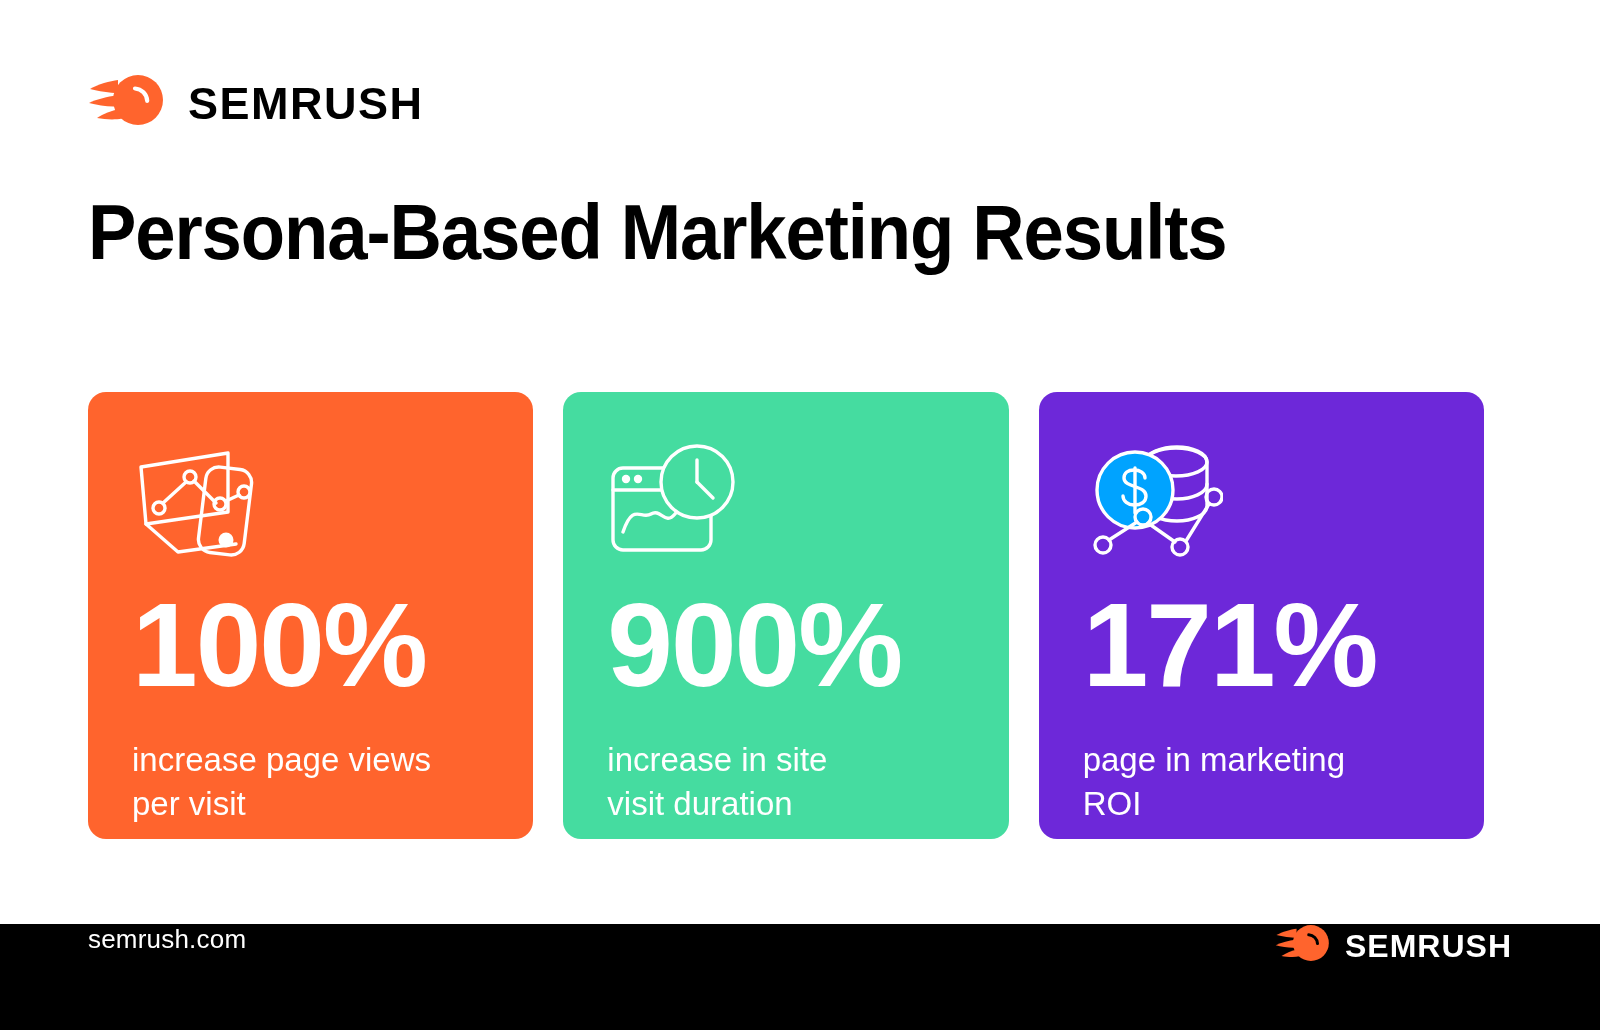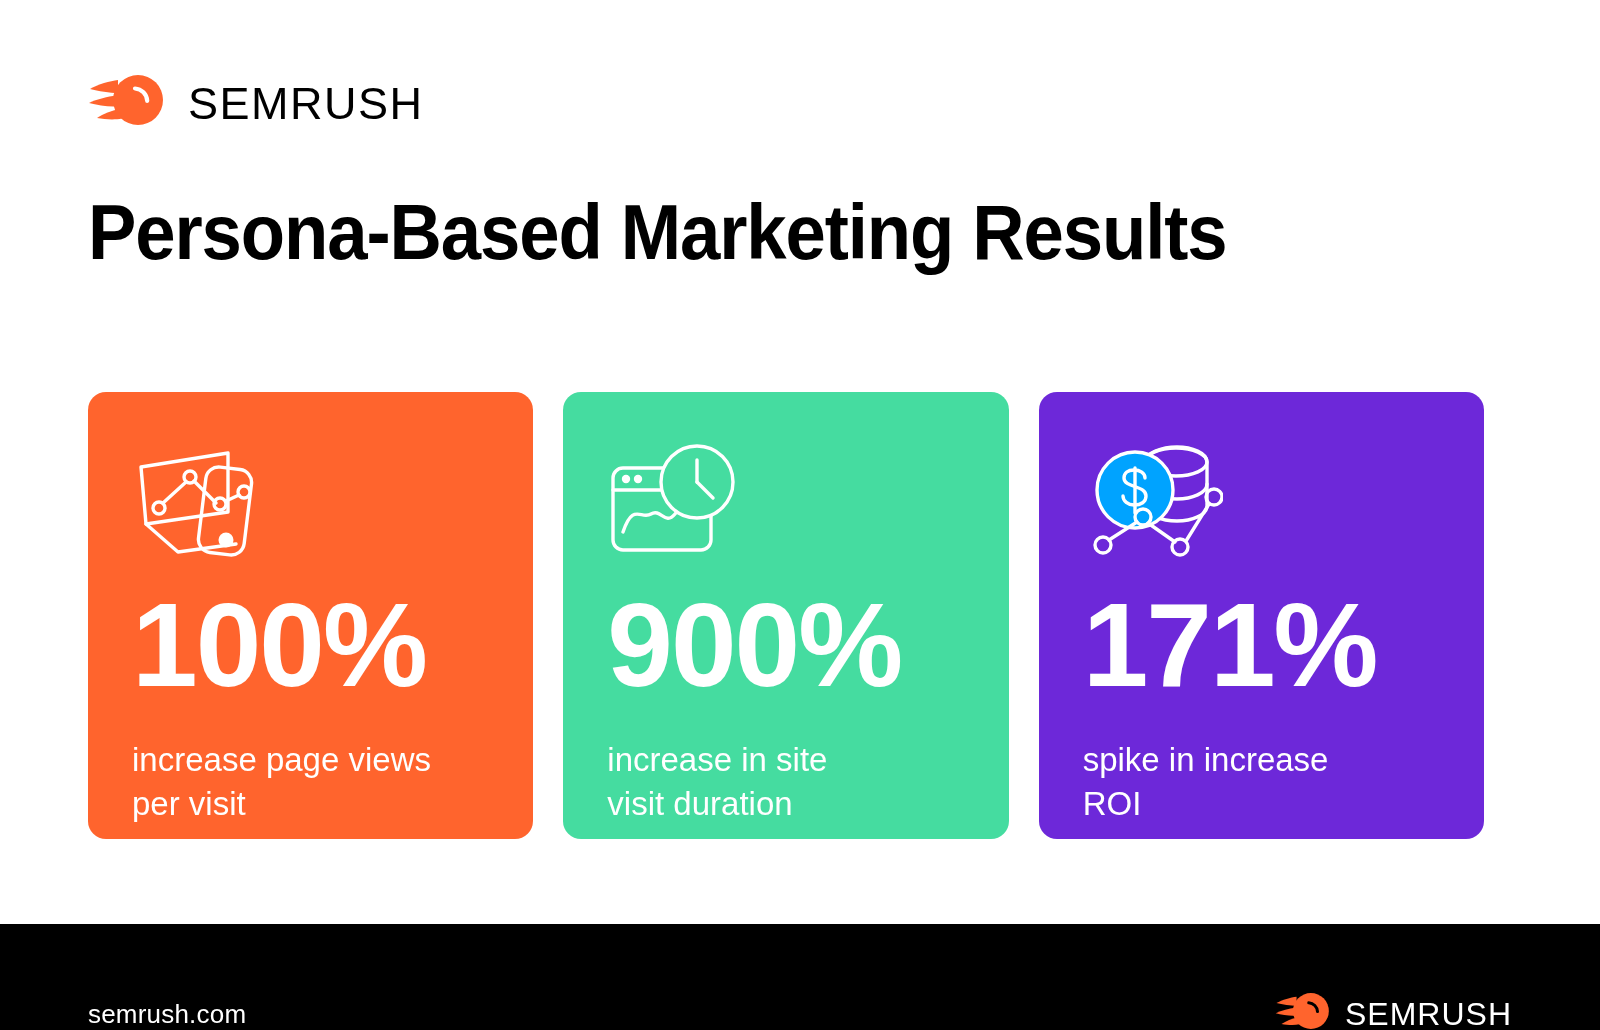--- a/index.html
+++ b/index.html
@@ -25,21 +25,21 @@
     position: absolute;
     left: 88px;
     top: 74px;
     display: flex;
     align-items: center;
     gap: 22px;
   }
   .comet-mark { display: block; }
   .brand-wordmark {
     font-family: "Liberation Sans", sans-serif;
-    font-weight: normal;
+    font-weight: bold;
     font-size: 45px;
     letter-spacing: 1.5px;
     color: #000000;
     line-height: 1;
     margin-top: 6px;
   }
 
   
   .page-title {
     position: absolute;
@@ -99,21 +99,21 @@
 
   
   .footer-bar {
     position: absolute;
     left: 0;
     bottom: 0;
     width: 1600px;
     height: 106px;
     background: #000000;
     display: flex;
-    align-items: flex-end;
+    align-items: flex-start;
     justify-content: space-between;
     padding: 0 88px 0 88px;
   }
   .footer-url {
     font-family: "Liberation Sans", sans-serif;
     font-size: 26px;
     color: #ffffff;
     letter-spacing: 0.2px;
   }
   .brand-footer {
@@ -210,21 +210,21 @@
             <circle cx="20" cy="105" r="8"></circle>
             <circle cx="97" cy="107" r="8"></circle>
             <circle cx="131" cy="57" r="8"></circle>
             <path d="M26 100 L54 82"></path>
             <path d="M65 83 L92 102"></path>
             <path d="M103 101 L126 64"></path>
           </g>
         </svg>
       </div>
       <div class="stat-value">171%</div>
-      <div class="stat-label">spike in increase
+      <div class="stat-label">page in marketing
 ROI</div>
     </div>
 
   </div>
 
   <div class="footer-bar">
     <span class="footer-url">semrush.com</span>
     <div class="brand-footer">
       <span>
         <svg class="comet-mark" width="56" height="38" viewBox="0 0 78 52" aria-hidden="true">

